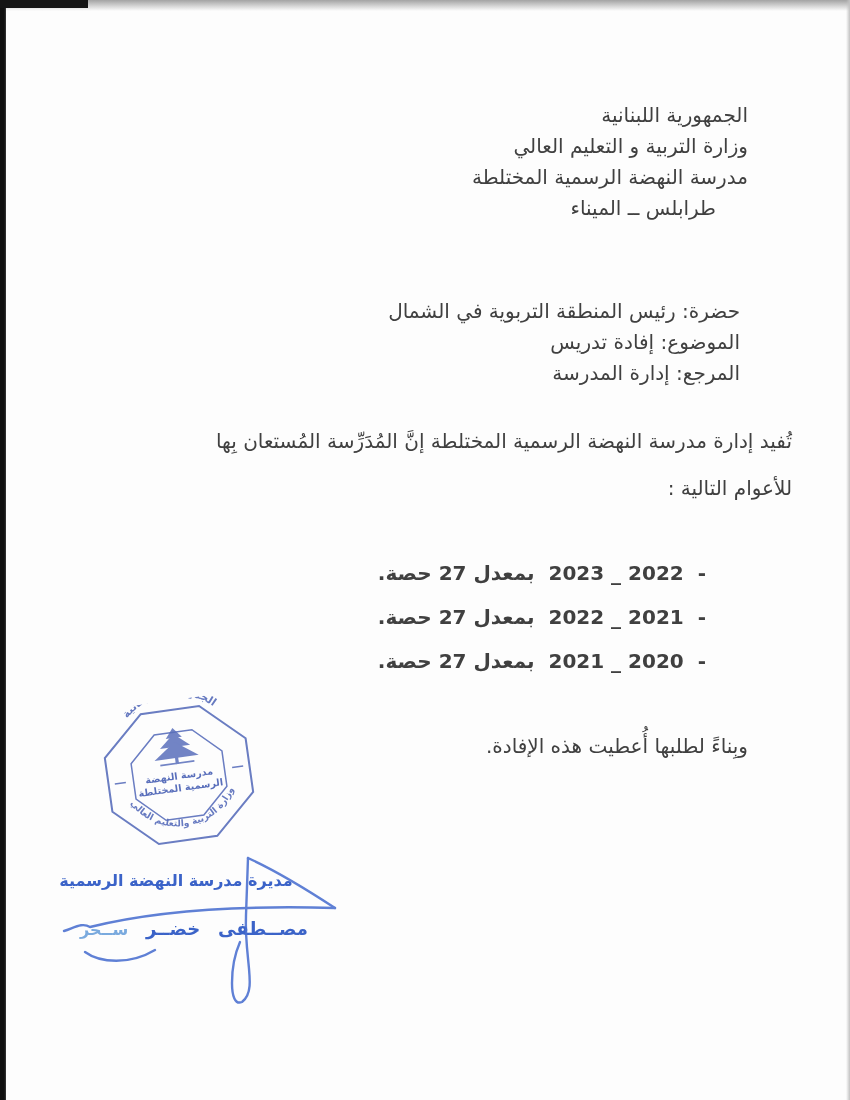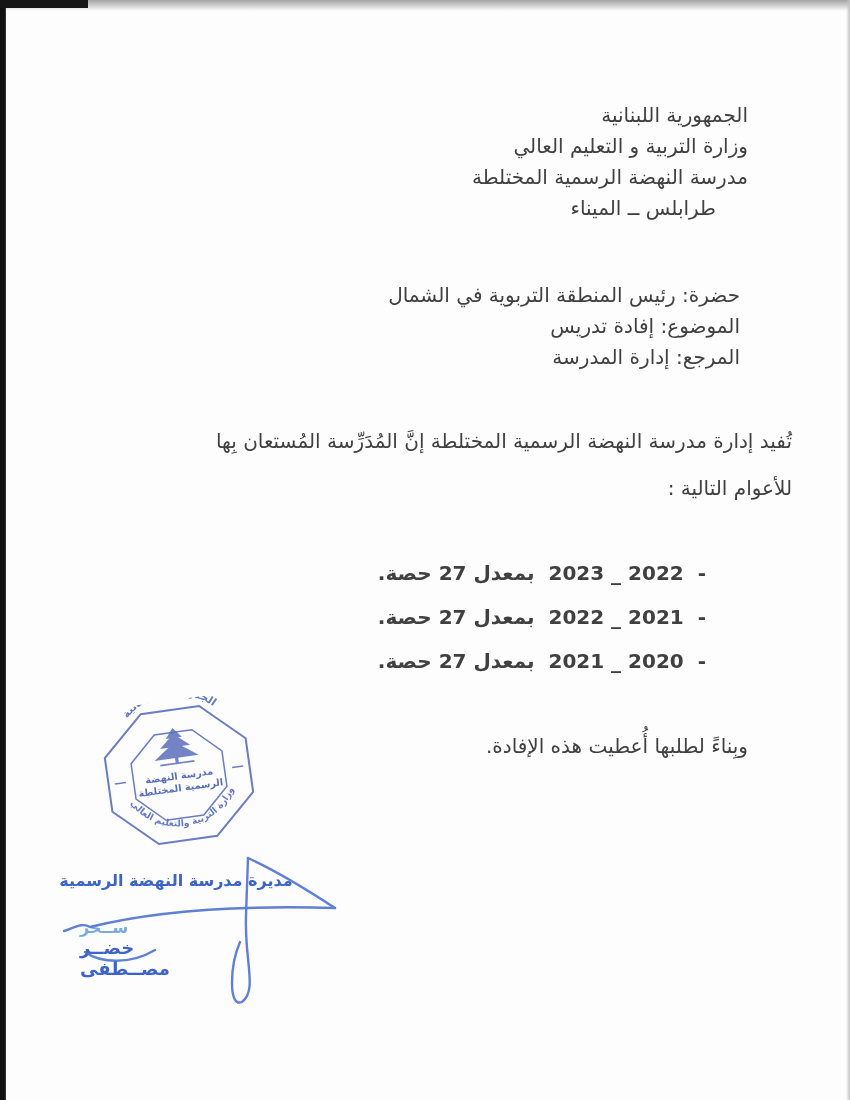--- a/index.html
+++ b/index.html
@@ -15,40 +15,40 @@
   .edge-left{position:absolute;top:0;left:0;width:6px;height:1100px;
     background:linear-gradient(to right,#101010 70%,#3a3a3a);}
   .edge-right{position:absolute;top:0;right:0;width:4px;height:1100px;
     background:linear-gradient(to left,#c2c2c2,rgba(255,255,255,0));}
 
   .rtl{direction:rtl;unicode-bidi:embed;text-align:right;}
 
   .header-block{position:absolute;top:100px;right:102px;font-size:20px;line-height:31px;}
   .header-line-4{margin-left:0;padding-left:0;margin-right:32px;}
 
-  .addressee-block{position:absolute;top:280px;right:110px;font-size:20px;line-height:31px;}
+  .addressee-block{position:absolute;top:296px;right:110px;font-size:20px;line-height:31px;}
 
   .body-block{position:absolute;top:418px;right:58px;font-size:20px;line-height:47px;}
   .teacher-name{text-decoration:underline;text-underline-offset:5px;}
 
   .years-block{position:absolute;top:551px;right:144px;font-size:20px;line-height:44px;font-weight:bold;}
   .year-item{white-space:pre;}
 
   .closing-line{position:absolute;top:726px;right:102px;font-size:20px;line-height:40px;}
 
   
   .seal{position:absolute;left:98px;top:700px;width:162px;height:150px;
     transform:rotate(-8deg);opacity:.92;}
   .seal svg{display:block;}
 
   
   .sig-title{position:absolute;left:56px;top:870px;width:240px;text-align:center;
     font-size:16px;font-weight:bold;color:#3b63c8;line-height:21px;direction:rtl;}
   .sig-name{position:absolute;left:80px;top:918px;width:228px;display:flex;
-    flex-direction:column;justify-content:space-between;align-items:baseline;
+    justify-content:space-between;align-items:baseline;
     font-size:18px;font-weight:bold;color:#3b63c8;direction:ltr;}
   .sig-name .w-light{color:#7aaade;font-size:16px;}
   .sig-strokes{position:absolute;left:40px;top:845px;}
 </style>
 </head>
 <body>
 
 <div class="scan">
 
   <div class="edge-top"></div>

